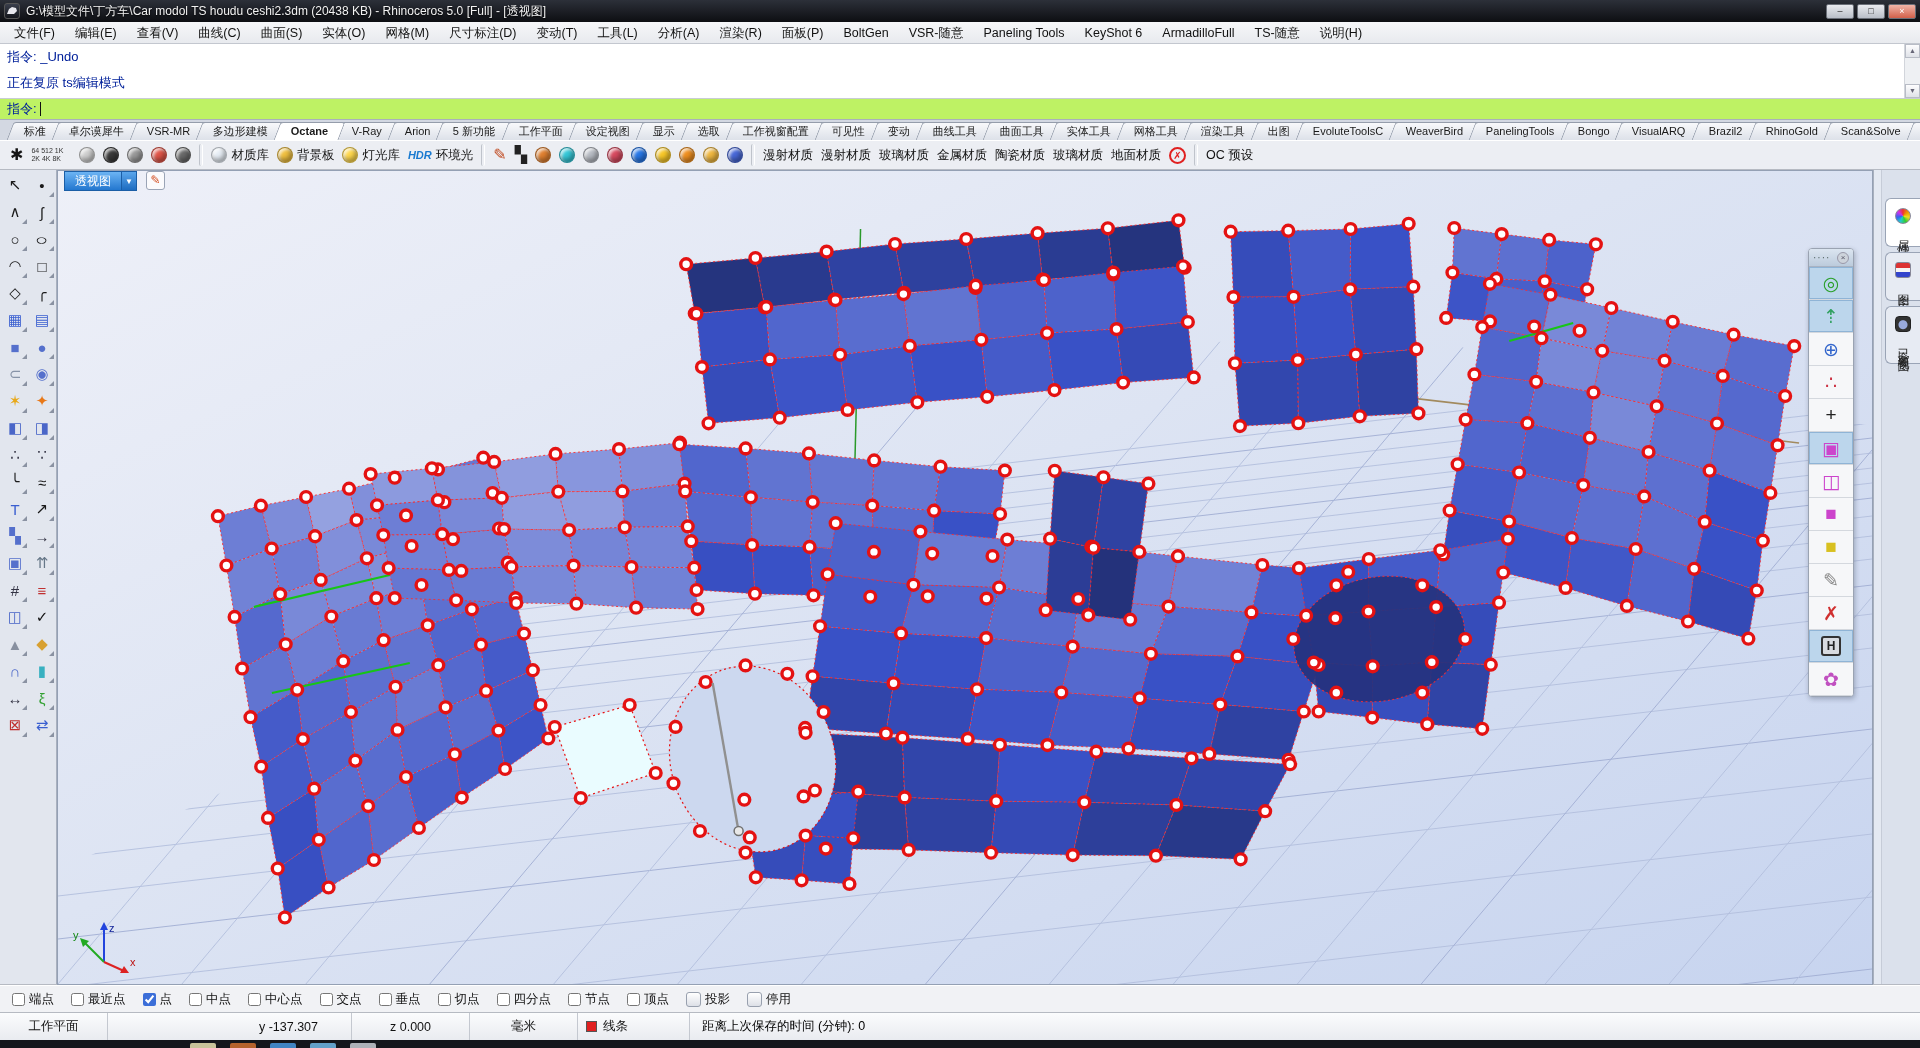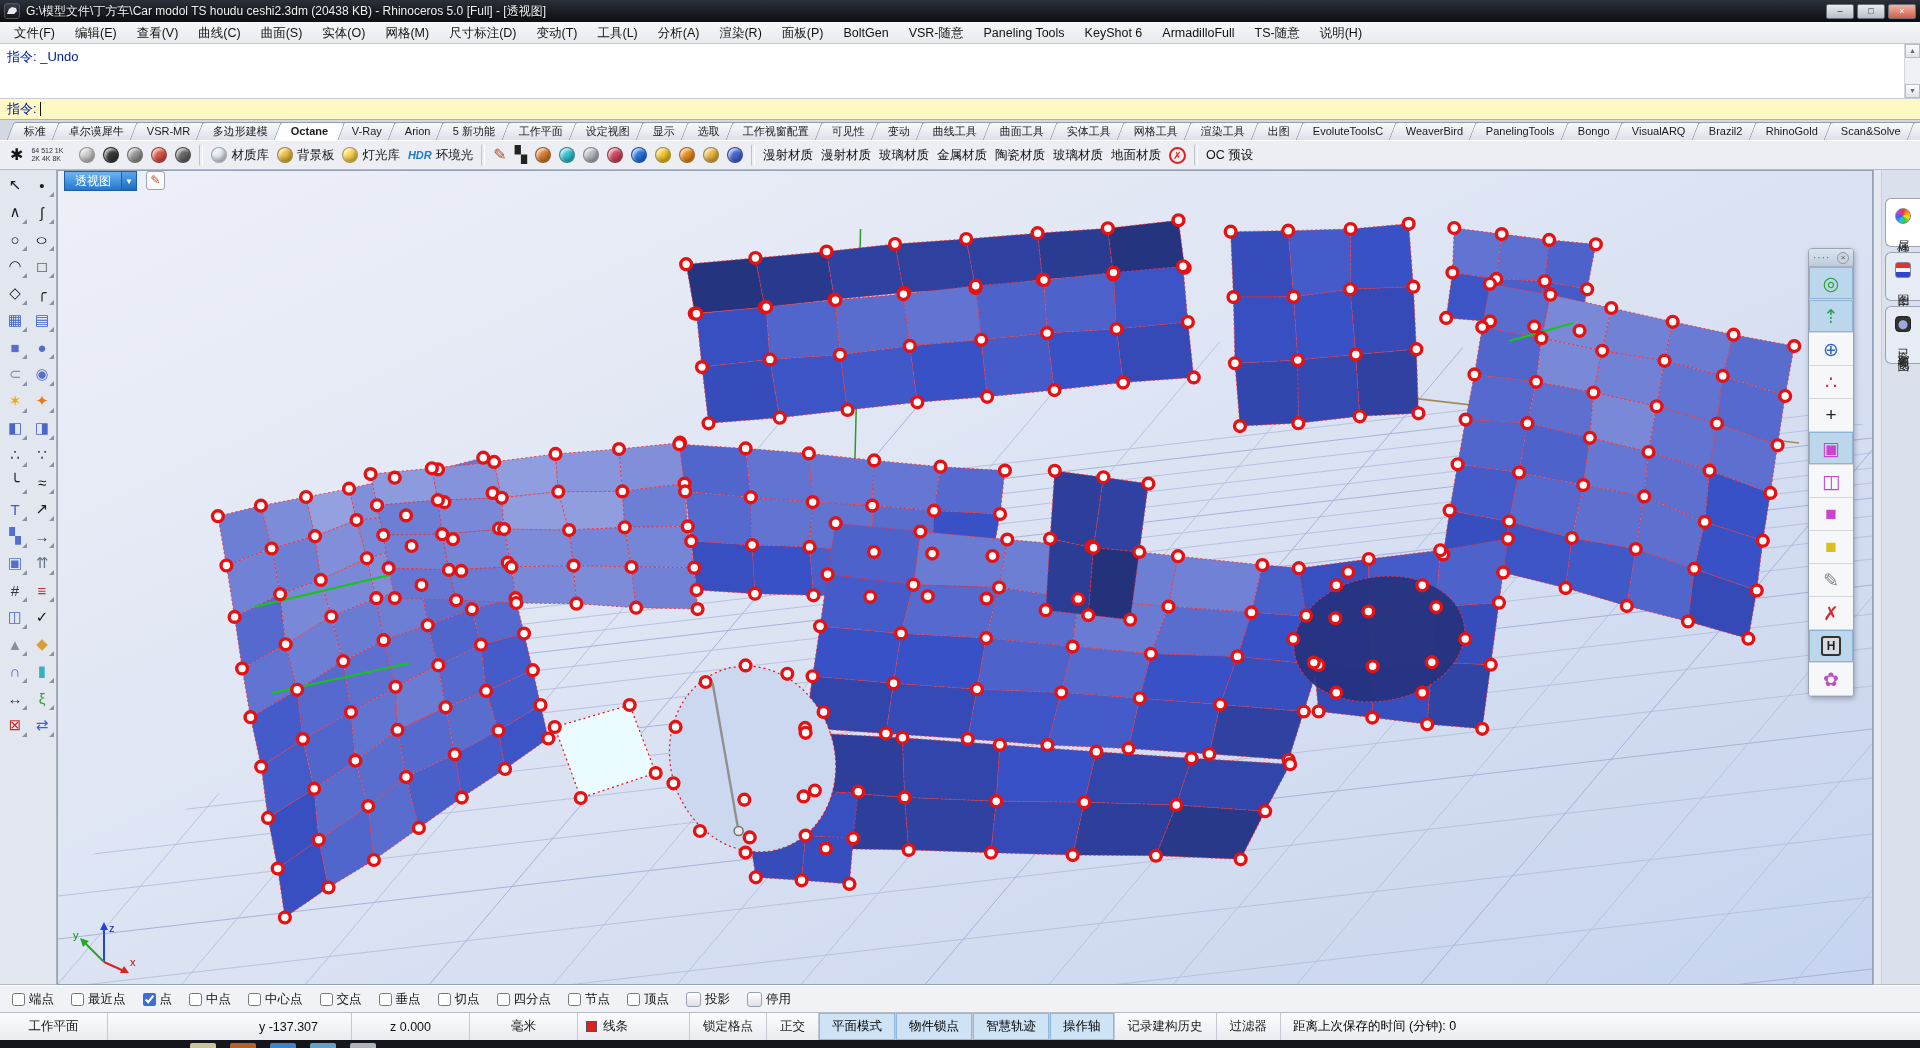--- a/index.html
+++ b/index.html
@@ -23,21 +23,21 @@
     display:flex; align-items:center; padding:0 4px; flex:0 0 auto; }
   .menu-item { padding:0 10px; height:20px; line-height:20px; color:#111; white-space:nowrap; font-size:12.5px; }
 
   
   .cmd-history { height:54px; background:#fff; position:relative; flex:0 0 auto; overflow:hidden; }
   .cmd-line { height:26px; line-height:26px; padding-left:7px; color:#00209a; font-size:13px; white-space:pre; }
   .cmd-scroll { position:absolute; right:0; top:0; width:16px; height:100%; background:#eef0f3;
     border-left:1px solid #d2d5db; display:flex; flex-direction:column; justify-content:space-between; }
   .cmd-scroll span { display:block; height:14px; background:linear-gradient(#fdfdfe,#dfe2e8); border:1px solid #b8bcc6;
     font-size:7px; color:#667; text-align:center; line-height:12px; }
-  .cmd-prompt { height:22px; background:#fef9c3; border-top:1px solid #c8ccd4; border-bottom:1px solid #aab0bc;
+  .cmd-prompt { height:22px; background:#bef264; border-top:1px solid #c8ccd4; border-bottom:1px solid #aab0bc;
     display:flex; align-items:center; padding-left:7px; color:#00209a; font-size:13px; flex:0 0 auto; }
   .caret { width:1px; height:14px; background:#111; margin-left:3px; animation:blink 1s steps(1) infinite; }
   @keyframes blink { 50% { opacity:0; } }
 
   
   .tabbar { height:20px; background:#d3d8e2; display:flex; align-items:flex-end; padding:1px 10px 0; flex:0 0 auto; }
   .tab { height:18px; line-height:17px; padding:0 13px; font-size:11px; color:#1a1a1a; white-space:nowrap;
     background:linear-gradient(#f8f9fb,#dde1e9); border:1px solid #959dab; border-bottom:none;
     border-radius:3px 3px 0 0; transform:skewX(-21deg); margin-right:-5px; }
   .tab i { font-style:normal; display:inline-block; transform:skewX(21deg); }
@@ -173,20 +173,21 @@
       <span class="menu-item">VSR-随意</span>
       <span class="menu-item">Paneling Tools</span>
       <span class="menu-item">KeyShot 6</span>
       <span class="menu-item">ArmadilloFull</span>
       <span class="menu-item">TS-随意</span>
       <span class="menu-item">说明(H)</span>
     </div>
 
   <div class="cmd-history">
     <div class="cmd-line">指令: _Undo</div>
+    <div class="cmd-line">正在复原 ts编辑模式</div>
     <div class="cmd-scroll">
       <span>▲</span>
       <span>▼</span>
     </div>
   </div>
 
   <div class="cmd-prompt">
     <span>指令:</span>
     <span class="caret"></span>
   </div>
@@ -1282,31 +1283,20 @@
         </div>
         <div class="seg">
 
           <span>毫米</span>
         </div>
         <div class="seg">
           <span class="swatch" style="background: rgb(224, 32, 32);"></span>
           <span>线条</span>
         </div>
       </div>
-    <div class="status-left">
-
-    <div class="sbtn">锁定格点</div>
-        <div class="sbtn">正交</div>
-        <div class="sbtn active">平面模式</div>
-        <div class="sbtn active">物件锁点</div>
-        <div class="sbtn active">智慧轨迹</div>
-        <div class="sbtn active">操作轴</div>
-        <div class="sbtn">记录建构历史</div>
-        <div class="sbtn">过滤器</div>
-      </div>
     <div class="status-saved">距离上次保存的时间 (分钟): 0</div>
     <div class="status-fill"></div>
   </div>
 
   <div class="taskbar-sliver">
     <span class="tk" style="background:#e8e2b0"></span>
     <span class="tk" style="background:#d07030"></span>
     <span class="tk" style="background:#4898e0"></span>
     <span class="tk" style="background:#70b8e8"></span>
     <span class="tk" style="background:#c8ccd4"></span>

